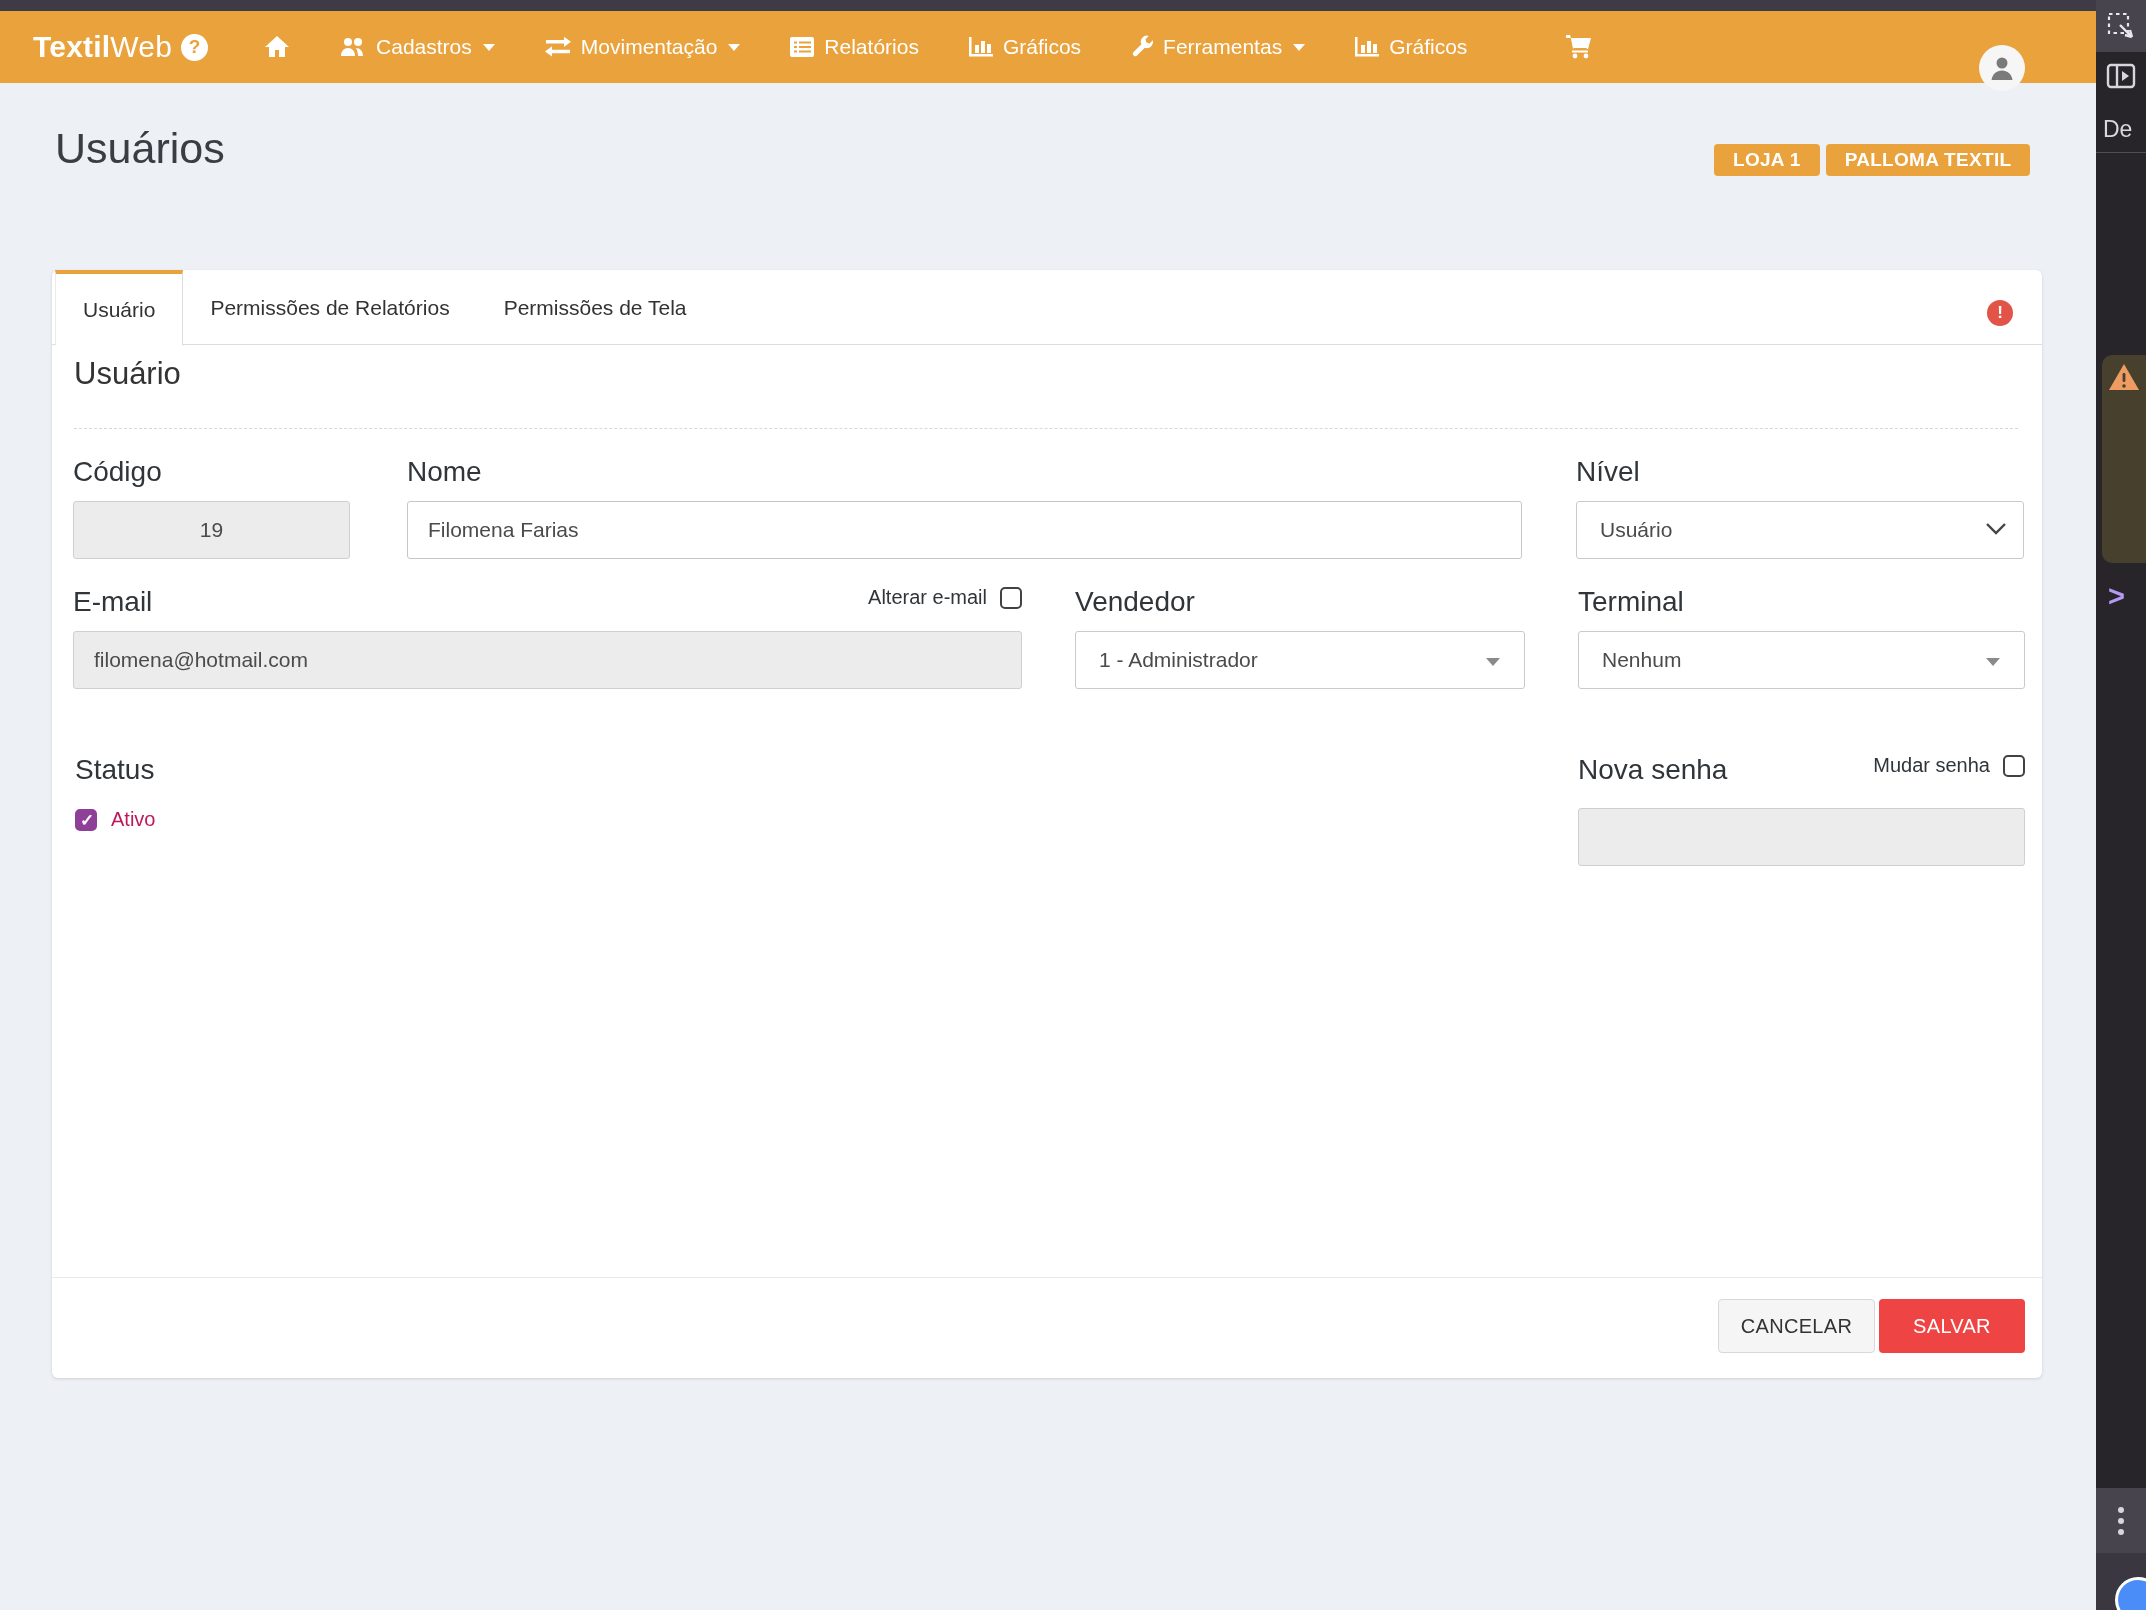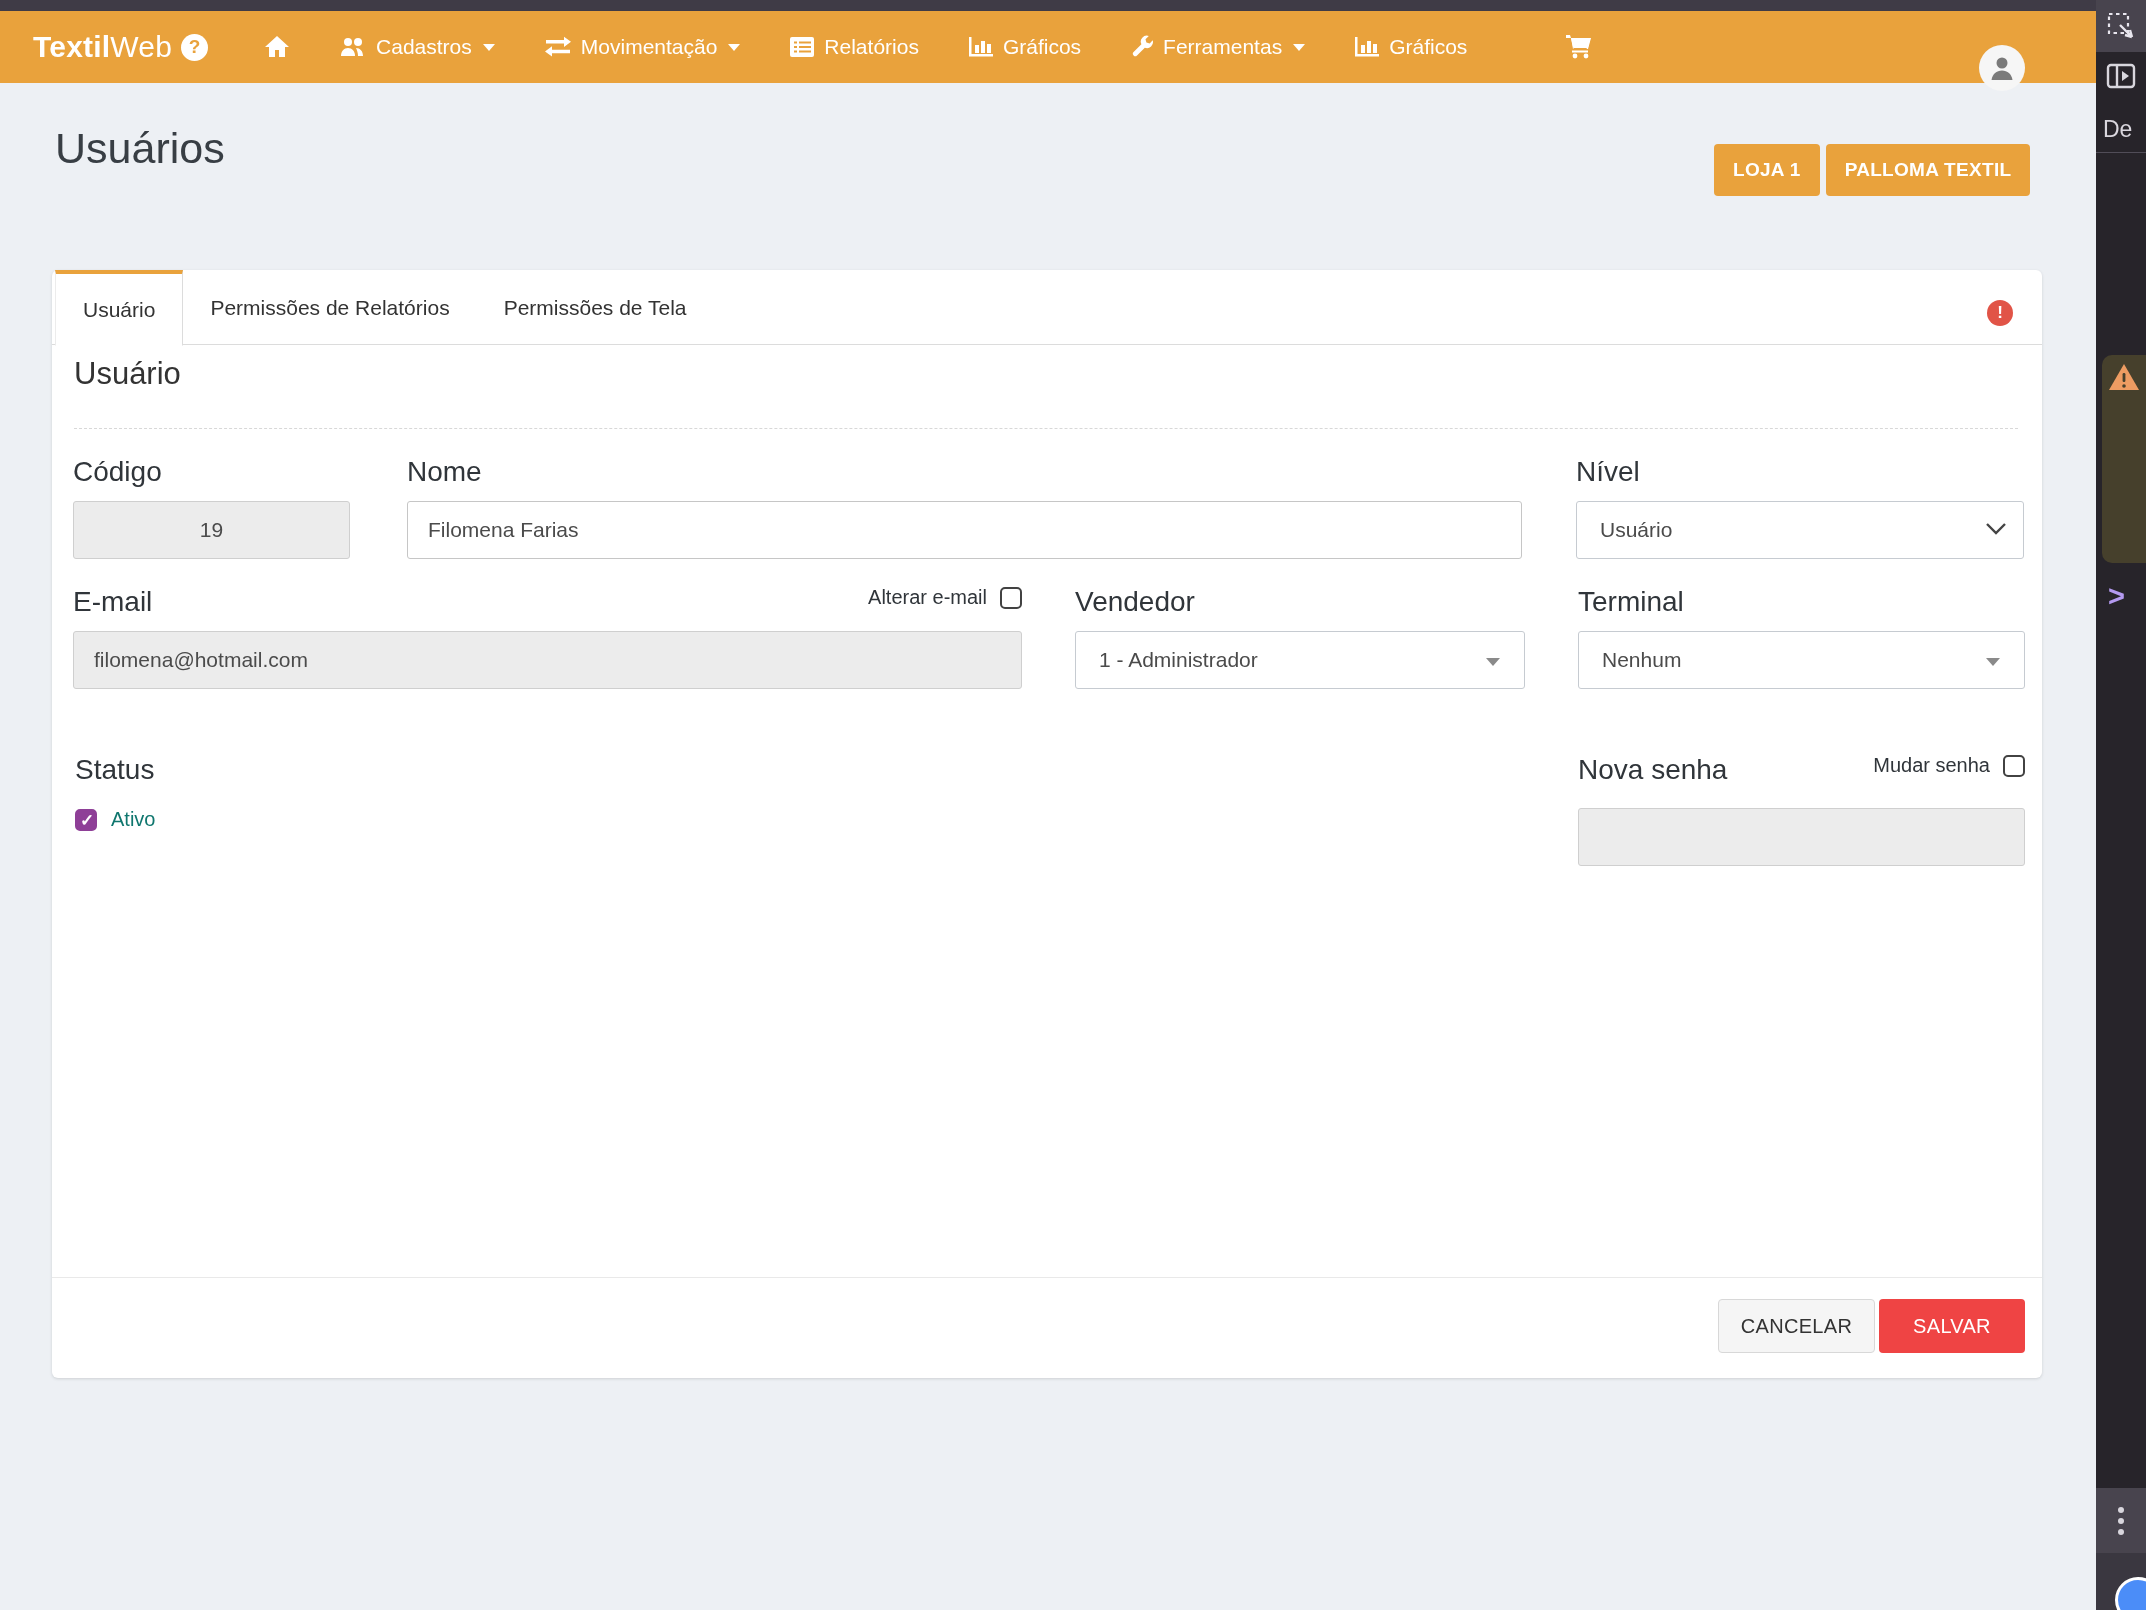--- a/index.html
+++ b/index.html
@@ -22,21 +22,21 @@
   .nav-item svg{display:block;}
   .caret-down{width:0;height:0;border-left:6px solid transparent;border-right:6px solid transparent;
               border-top:7px solid #fff;margin-left:2px;}
   .cart{margin-left:49px;cursor:pointer;}
   .avatar{position:absolute;left:1979px;top:34px;width:46px;height:46px;border-radius:50%;
           background:#f6f6f6;display:flex;align-items:center;justify-content:center;cursor:pointer;}
 
   
   .page-title{position:absolute;left:55px;top:124px;font-size:43px;color:#383e44;font-weight:500;margin:0;}
   .badges{position:absolute;left:1714px;top:144px;display:flex;gap:6px;}
-  .badge{height:52px;background:#e9a23c;border-radius:4px;color:#fff;font-weight:bold;font-size:19px;
+  .badge{height:32px;background:#e9a23c;border-radius:4px;color:#fff;font-weight:bold;font-size:19px;
          display:flex;align-items:center;padding:0 19px;letter-spacing:.3px;cursor:default;}
 
   
   .card{position:absolute;left:52px;top:270px;width:1990px;height:1108px;background:#fff;
         border-radius:6px;box-shadow:0 1px 3px rgba(60,64,67,.18);}
 
   
   .tabbar{position:absolute;left:0;top:0;right:0;height:75px;}
   .tabline{position:absolute;left:0;right:0;top:74px;height:1px;background:#dcdcdc;}
   .tabs{position:absolute;left:0;top:0;height:75px;display:flex;}
@@ -66,21 +66,21 @@
        border-radius:3px;background:#fff;cursor:pointer;}
   .sel .val{line-height:56px;padding-left:23px;font-size:21px;color:#4b4b4b;}
   .tri{position:absolute;right:24px;top:26px;width:0;height:0;border-left:7px solid transparent;
        border-right:7px solid transparent;border-top:8px solid #8a8a8a;}
   .chev{position:absolute;right:16px;top:20px;}
   .cb{box-sizing:border-box;width:22px;height:22px;border:2px solid #424242;border-radius:5px;
       background:#fff;display:inline-block;cursor:pointer;flex:0 0 auto;}
   .cb.checked{background:#8e3f97;border-color:#8e3f97;position:relative;}
   .cb.checked::after{content:"\2713";position:absolute;left:3px;top:-1px;color:#fff;
                      font-size:17px;font-weight:bold;}
-  .check-row{display:flex;align-items:center;gap:14px;font-size:20px;color:#0f766e;}
+  .check-row{display:flex;align-items:center;gap:14px;font-size:20px;color:#be185d;}
 
   
   .footer-divider{position:absolute;left:0;right:0;top:1007px;height:1px;background:#e9e9e9;}
   .btn{position:absolute;box-sizing:border-box;height:54px;border-radius:4px;font-size:20px;
        display:flex;align-items:center;justify-content:center;cursor:pointer;font-family:inherit;
        letter-spacing:.3px;}
   .btn-cancel{left:1666px;top:1029px;width:157px;background:#f5f5f5;border:1px solid #d8d8d8;color:#333;}
   .btn-save{left:1827px;top:1029px;width:146px;background:#ef4444;border:none;color:#fff;}
 
   

